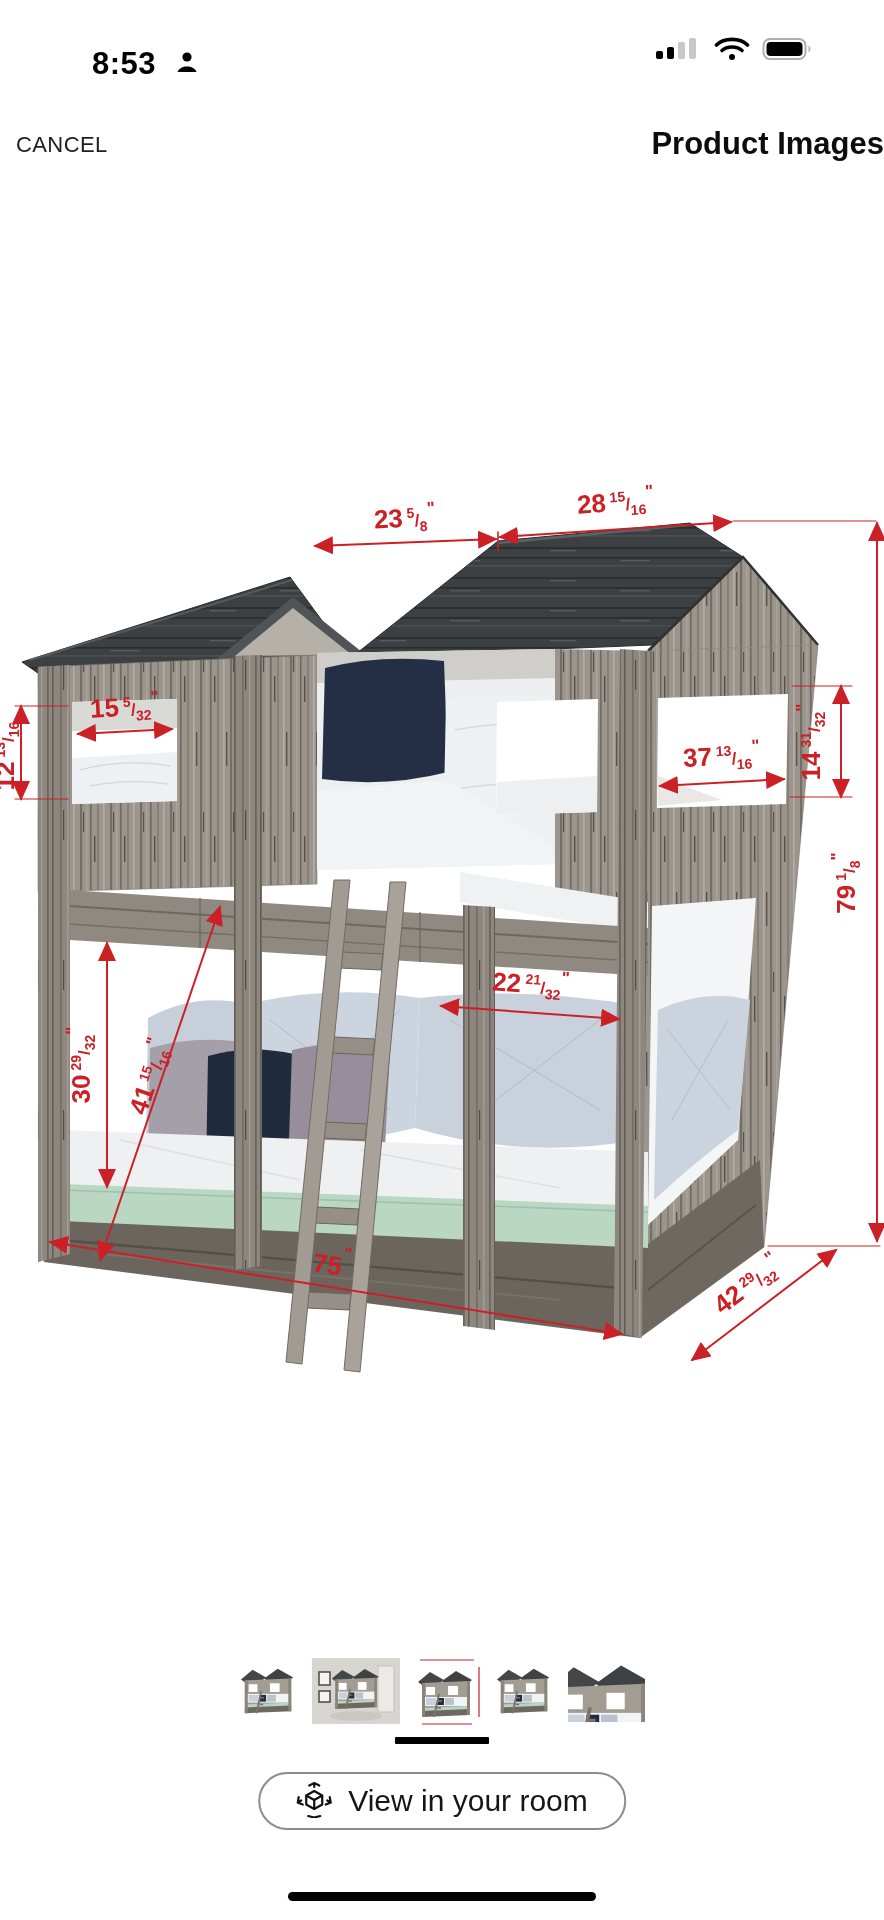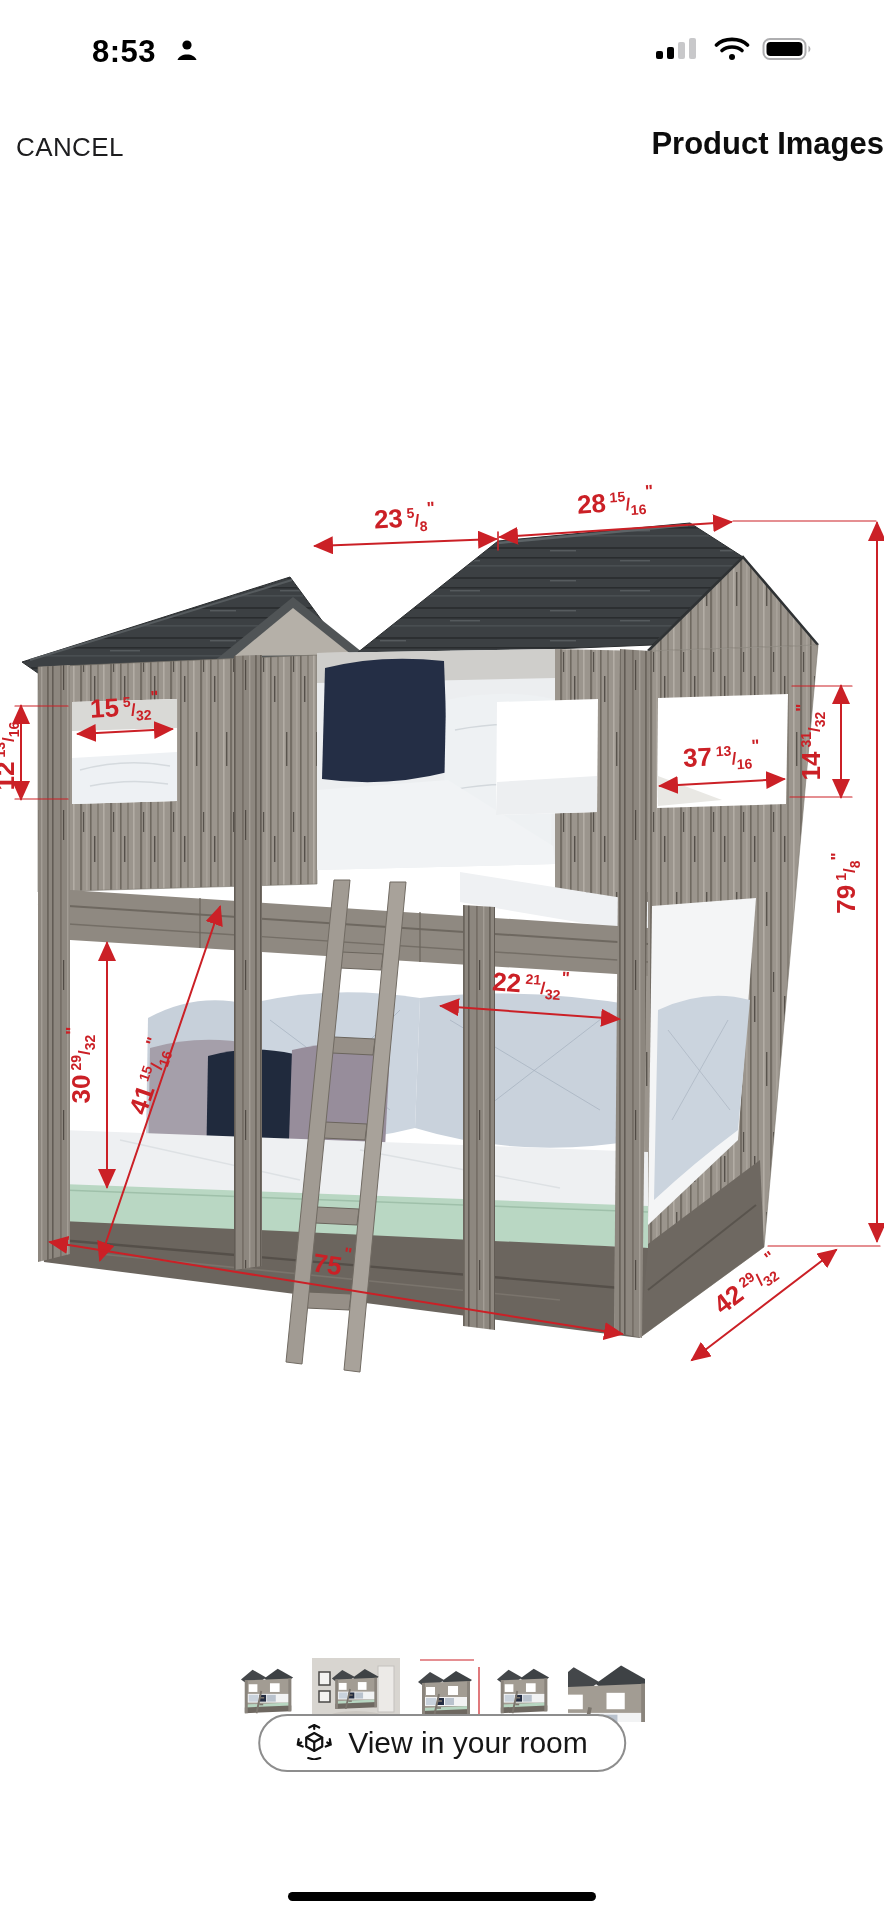--- a/index.html
+++ b/index.html
@@ -1,46 +1,46 @@
 <!DOCTYPE html>
 <html><head>
 <meta charset="utf-8">
 <style>
   :root{ --red:#cb2026; --ink:#111; }
   html,body{margin:0;padding:0;background:#fff;}
   .screen{position:relative;width:884px;height:1920px;background:#fff;overflow:hidden;
           font-family:"Liberation Sans",sans-serif;}
 
   
-  .status-left{position:absolute;left:92px;top:34px;display:flex;align-items:center;gap:19px;}
+  .status-left{position:absolute;left:92px;top:46px;display:flex;align-items:center;gap:19px;}
   .time{font-size:31px;font-weight:700;color:#000;letter-spacing:.5px;}
   .status-right{position:absolute;right:70px;top:36px;display:flex;align-items:center;gap:12px;}
 
   
   .navbar{position:absolute;left:0;top:118px;width:100%;height:60px;}
-  .cancel{position:absolute;left:16px;top:14px;font-size:26px;color:#1d1d1f;letter-spacing:.4px;
+  .cancel{position:absolute;left:16px;top:14px;font-size:22px;color:#1d1d1f;letter-spacing:.4px;
           background:none;border:none;padding:0;font-family:inherit;cursor:pointer;}
   .title{position:absolute;left:0;right:0;top:8px;text-align:right;font-size:31px;font-weight:700;color:#0d0d0d;}
 
   
   .product{position:absolute;left:0;top:0;width:884px;height:1500px;}
   svg text.dim{font-family:"Liberation Sans",sans-serif;font-weight:700;font-size:26px;fill:var(--red);}
   svg text.dim .fn,svg text.dim .fd{font-size:14px;}
   svg text.dim .fs{font-size:17px;}
   svg text.dim .fu{font-size:17px;}
 
   
   .thumbs{position:absolute;left:0;top:1655px;width:100%;display:flex;justify-content:center;
           align-items:center;gap:14px;}
   .thumb{background:none;border:none;padding:0;display:block;cursor:pointer;}
   .sel-underline{position:absolute;left:50%;top:1737px;width:94px;height:7px;background:#000;
           transform:translateX(-50%);border-radius:1px;}
 
   
-  .vir-btn{position:absolute;left:50%;top:1714px;transform:translateX(-50%);
+  .vir-btn{position:absolute;left:50%;top:1772px;transform:translateX(-50%);
            display:flex;align-items:center;gap:16px;height:58px;padding:0 36px;
            border:2px solid #8d8d8d;border-radius:30px;background:#fff;cursor:pointer;
            font-family:inherit;}
   .vir-label{font-size:30px;color:#161616;white-space:nowrap;}
 
   .home-indicator{position:absolute;left:50%;top:1892px;transform:translateX(-50%);
            width:308px;height:9px;border-radius:5px;background:#000;cursor:grab;}
 </style>
 </head>
 <body>

